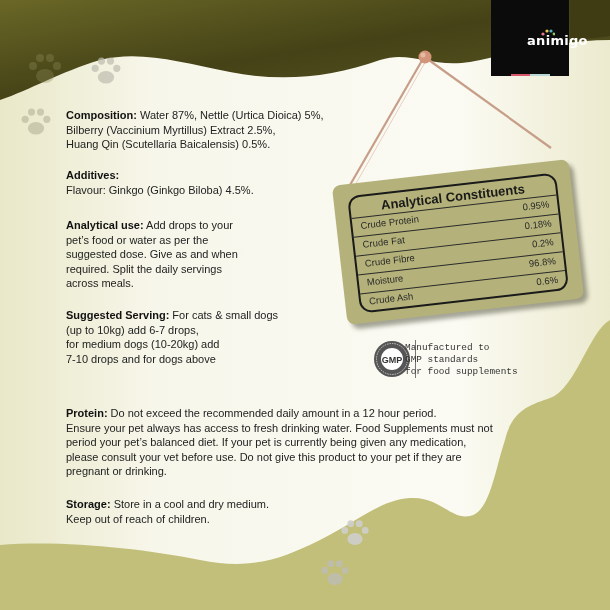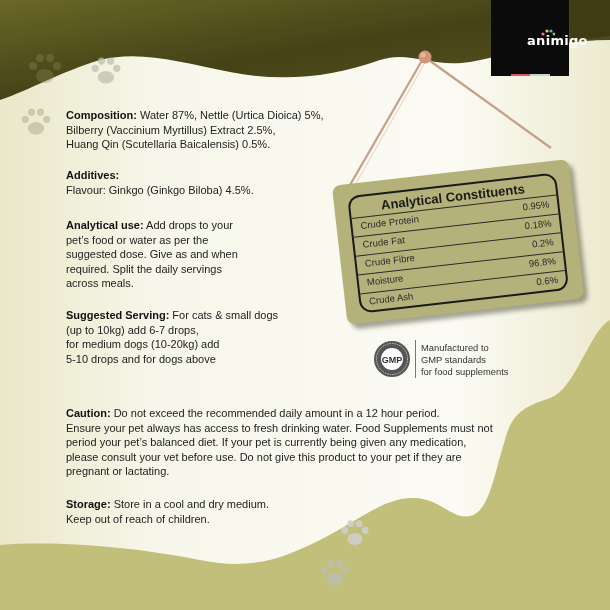--- a/index.html
+++ b/index.html
@@ -14,21 +14,21 @@
   .logo-bar{position:absolute;left:0;bottom:0;height:2px;width:100%;display:flex;}
   .logo-bar span{flex:1;}
   .sign{position:absolute;left:339px;top:172px;width:238px;height:140px;transform:rotate(-6.5deg);transform-origin:center;}
   .sign-board{position:absolute;inset:0;background:#b4b27a;border-radius:8px;box-shadow:4px 5px 4px rgba(60,60,40,0.45);}
   .sign-inner{position:absolute;left:14px;top:12px;right:14px;bottom:10px;border:2px solid #1a1a1a;border-radius:12px;}
   .sign-title{position:absolute;left:0;right:0;top:3px;text-align:center;font-weight:700;font-size:13px;color:#1a1a1a;}
   .sign-row{position:absolute;left:0;right:0;height:19px;border-top:1px solid #2a2a2a;font-size:9.5px;color:#2a2a2a;}
   .sign-row .lbl{position:absolute;left:8px;bottom:2px;}
   .sign-row .val{position:absolute;right:8px;top:2px;}
   .gmp{position:absolute;left:373px;top:340px;}
-  .gmp-text{position:absolute;left:48px;top:2px;font-size:9.4px;line-height:12px;color:#333;white-space:nowrap;}
+  .gmp-text{position:absolute;left:32px;top:2px;font-size:9.4px;line-height:12px;color:#333;white-space:nowrap;font-family:Liberation Mono, monospace;}
   .gmp-div{position:absolute;left:42px;top:0;width:1px;height:38px;background:#777;}
   .paw{position:absolute;}
 </style>
 </head>
 <body>
 
 <svg class="bg" width="610" height="610" viewBox="0 0 610 610">
   <defs>
     <linearGradient id="cream" x1="0" y1="0" x2="1" y2="0">
       <stop offset="0" stop-color="#e9e8c8"></stop>
@@ -177,28 +177,28 @@
     <div>pet’s food or water as per the</div>
     <div>suggested dose. Give as and when</div>
     <div>required. Split the daily servings</div>
     <div>across meals.</div>
   </div>
 
   <div class="block" style="top:308px">
     <div><b>Suggested Serving:</b><span> For cats &amp; small dogs</span></div>
     <div>(up to 10kg) add 6-7 drops,</div>
     <div>for medium dogs (10-20kg) add</div>
-    <div>5-10 drops and for dogs above</div>
+    <div>7-10 drops and for dogs above</div>
   </div>
 
   <div class="block" style="top:406px;width:540px">
-    <div><b>Caution:</b><span> Do not exceed the recommended daily amount in a 12 hour period.</span></div>
+    <div><b>Protein:</b><span> Do not exceed the recommended daily amount in a 12 hour period.</span></div>
     <div>Ensure your pet always has access to fresh drinking water. Food Supplements must not</div>
     <div>period your pet’s balanced diet. If your pet is currently being given any medication,</div>
     <div>please consult your vet before use. Do not give this product to your pet if they are</div>
-    <div>pregnant or lactating.</div>
+    <div>pregnant or drinking.</div>
   </div>
 
   <div class="block" style="top:497px">
     <div><b>Storage:</b><span> Store in a cool and dry medium.</span></div>
     <div>Keep out of reach of children.</div>
   </div>
 </div>
 
 </body></html>

